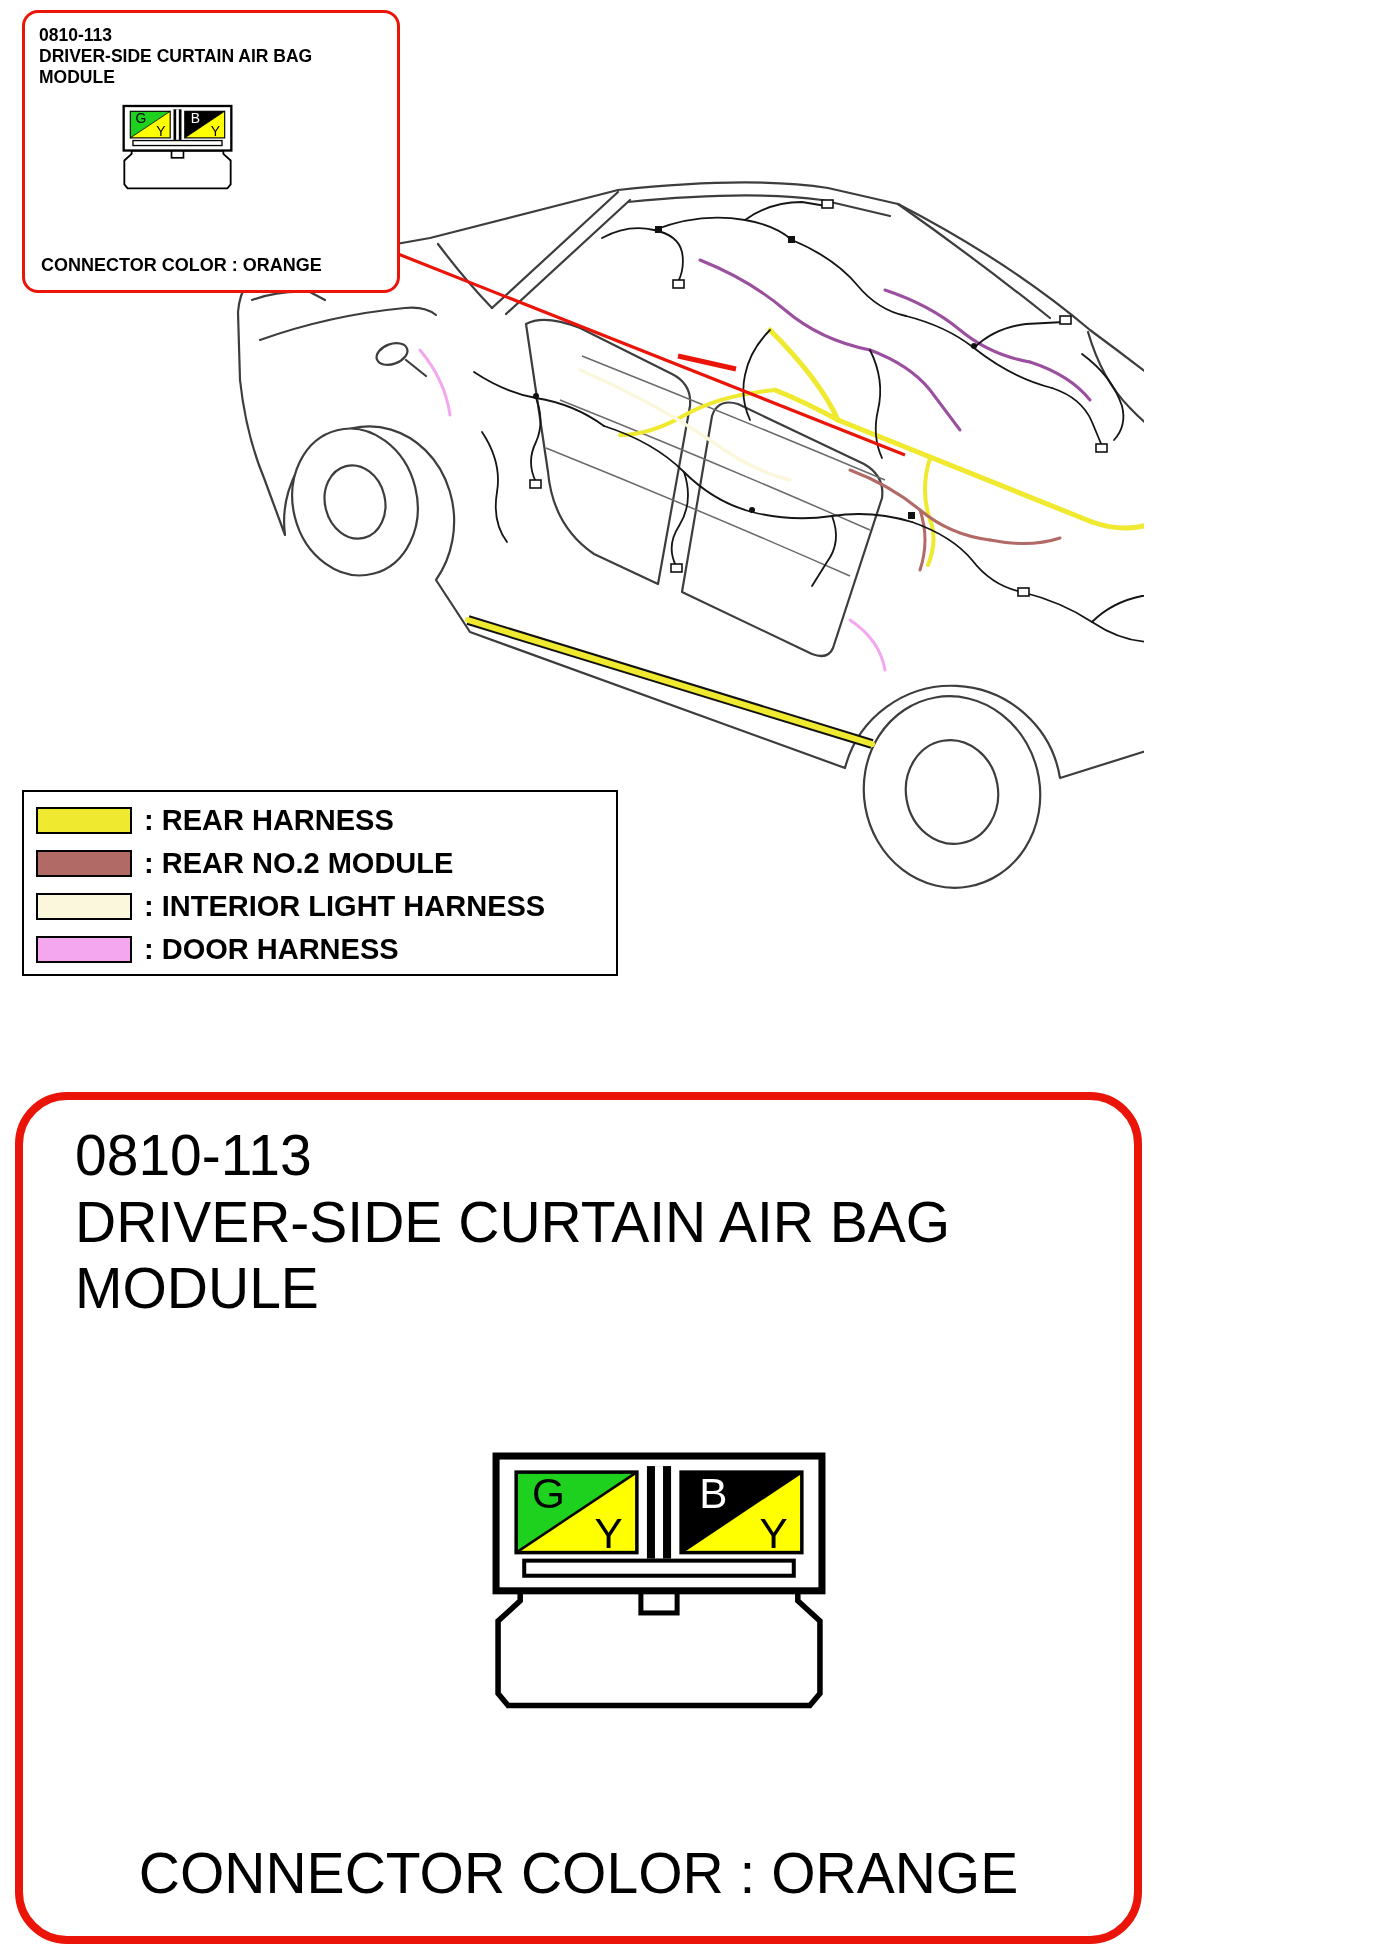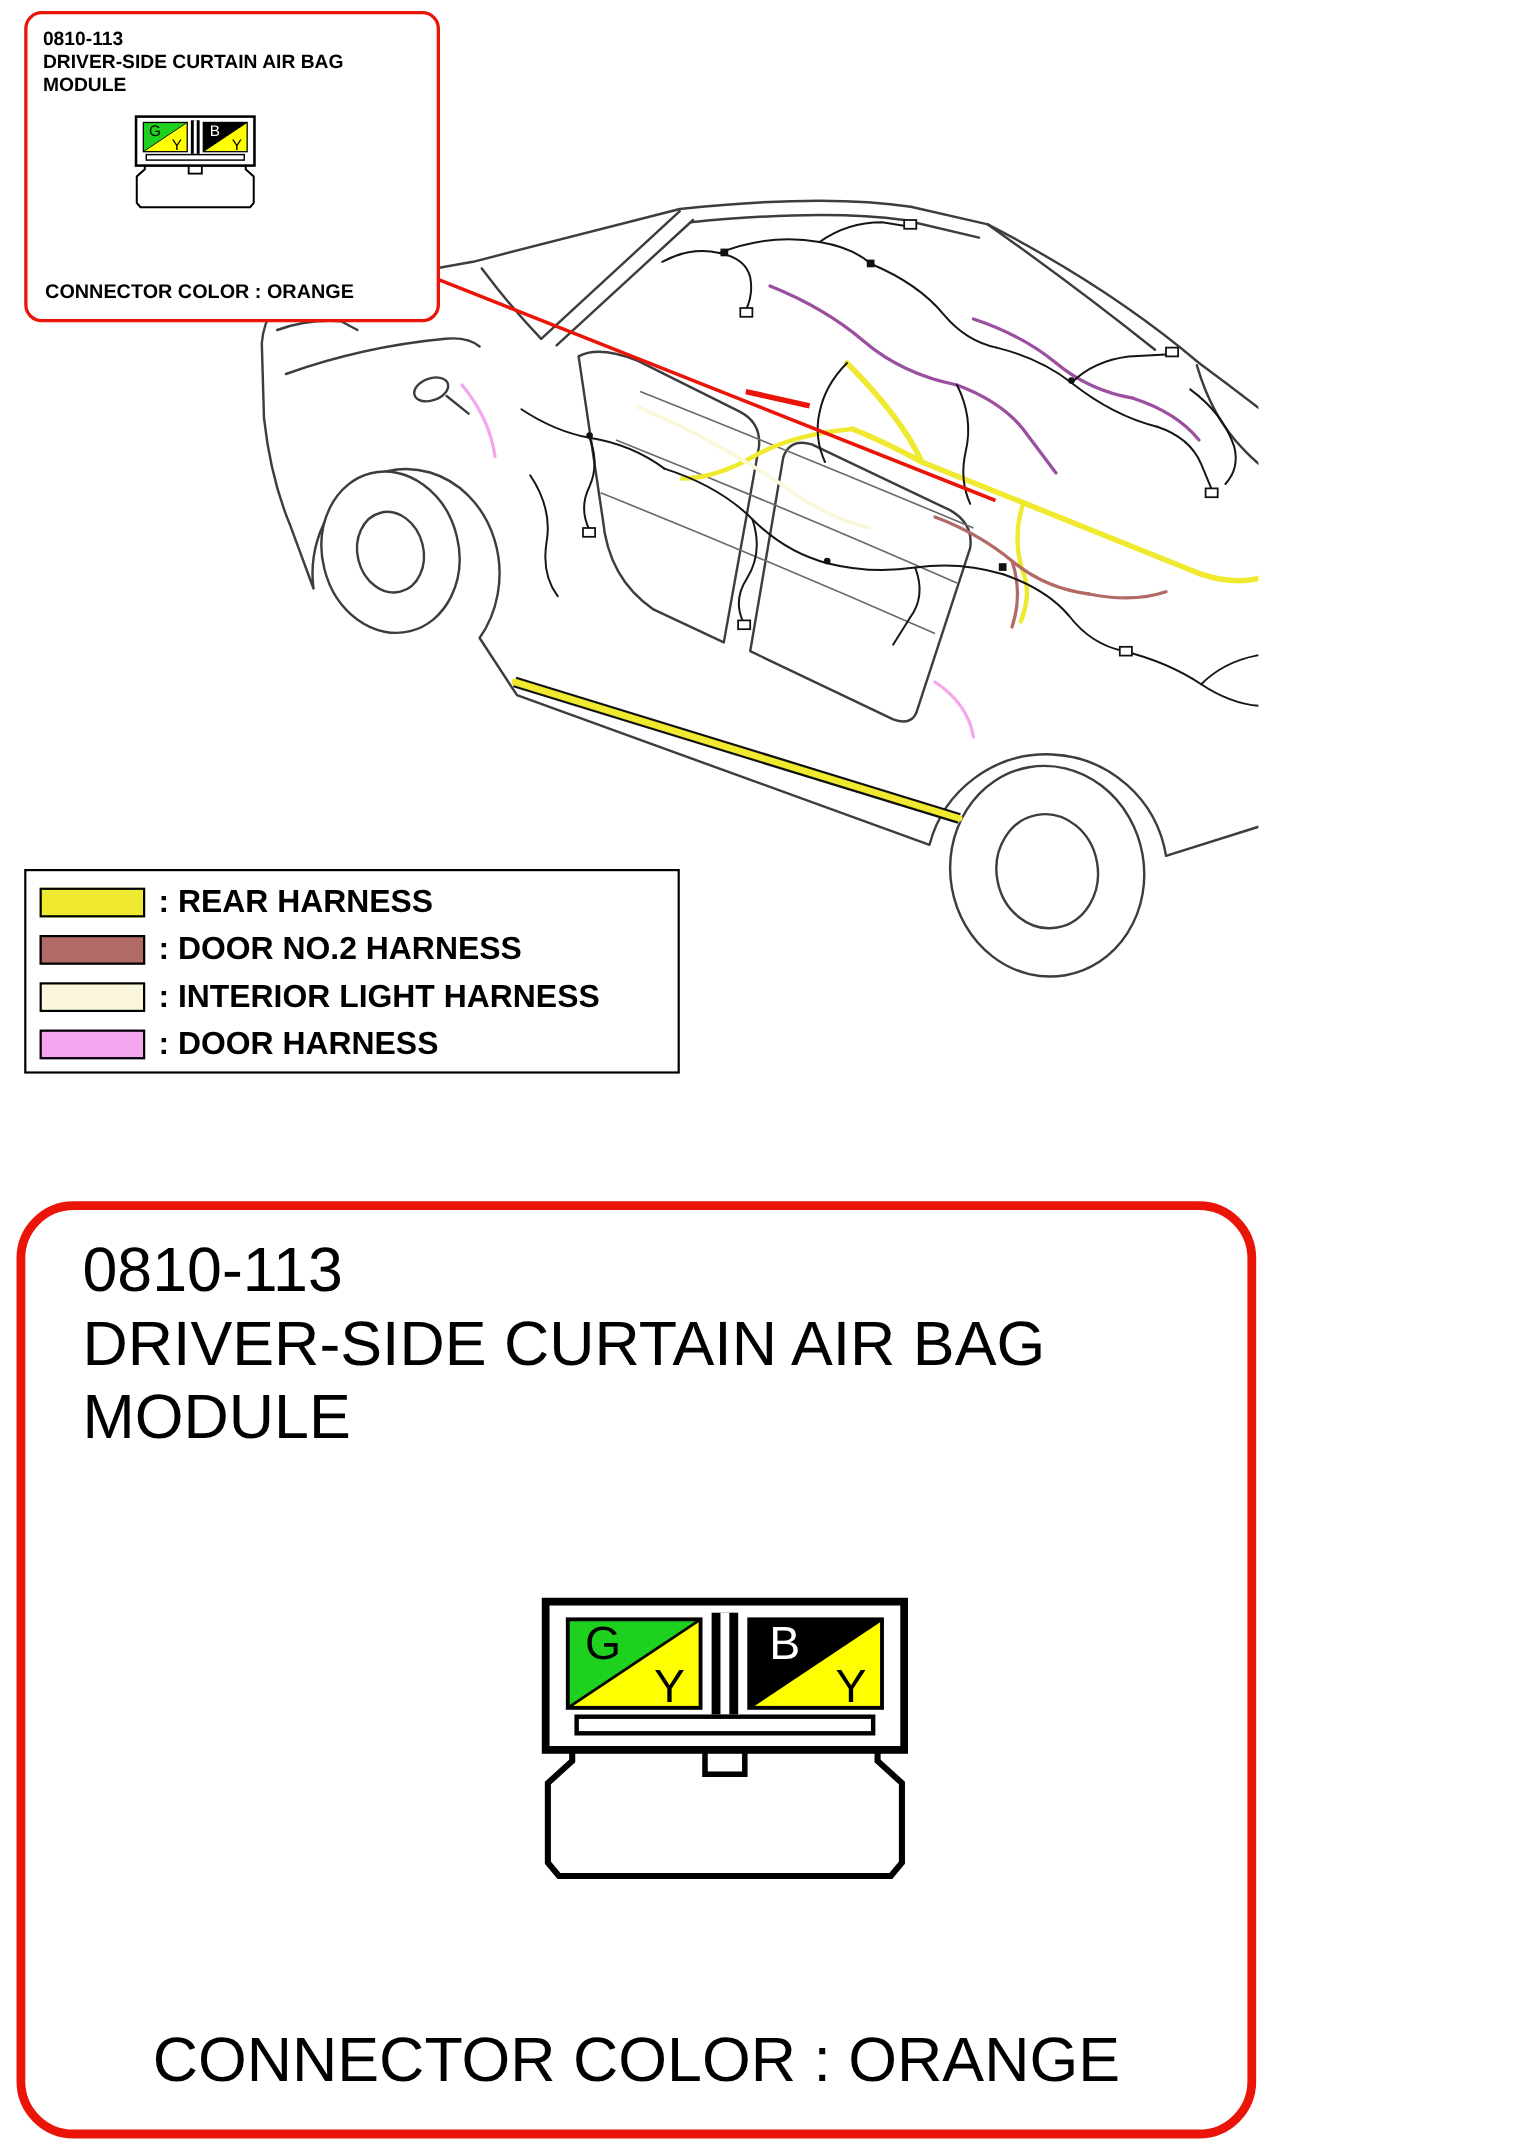--- a/index.html
+++ b/index.html
@@ -226,21 +226,21 @@
     <div class="callout-color">CONNECTOR COLOR : ORANGE</div>
   </div>
 
   <div class="legend">
     <div class="legend-row">
       <span class="legend-swatch" style="background-color: rgb(239, 233, 47);"></span>
       <span class="legend-label">: REAR HARNESS</span>
     </div>
     <div class="legend-row">
       <span class="legend-swatch" style="background-color: rgb(178, 106, 102);"></span>
-      <span class="legend-label">: DOOR NO.2 HARNESS</span>
+      <span class="legend-label">: REAR NO.2 MODULE</span>
     </div>
     <div class="legend-row">
       <span class="legend-swatch" style="background-color: rgb(251, 247, 221);"></span>
       <span class="legend-label">: INTERIOR LIGHT HARNESS</span>
     </div>
     <div class="legend-row">
       <span class="legend-swatch" style="background-color: rgb(244, 167, 238);"></span>
       <span class="legend-label">: DOOR HARNESS</span>
     </div>
   </div>

